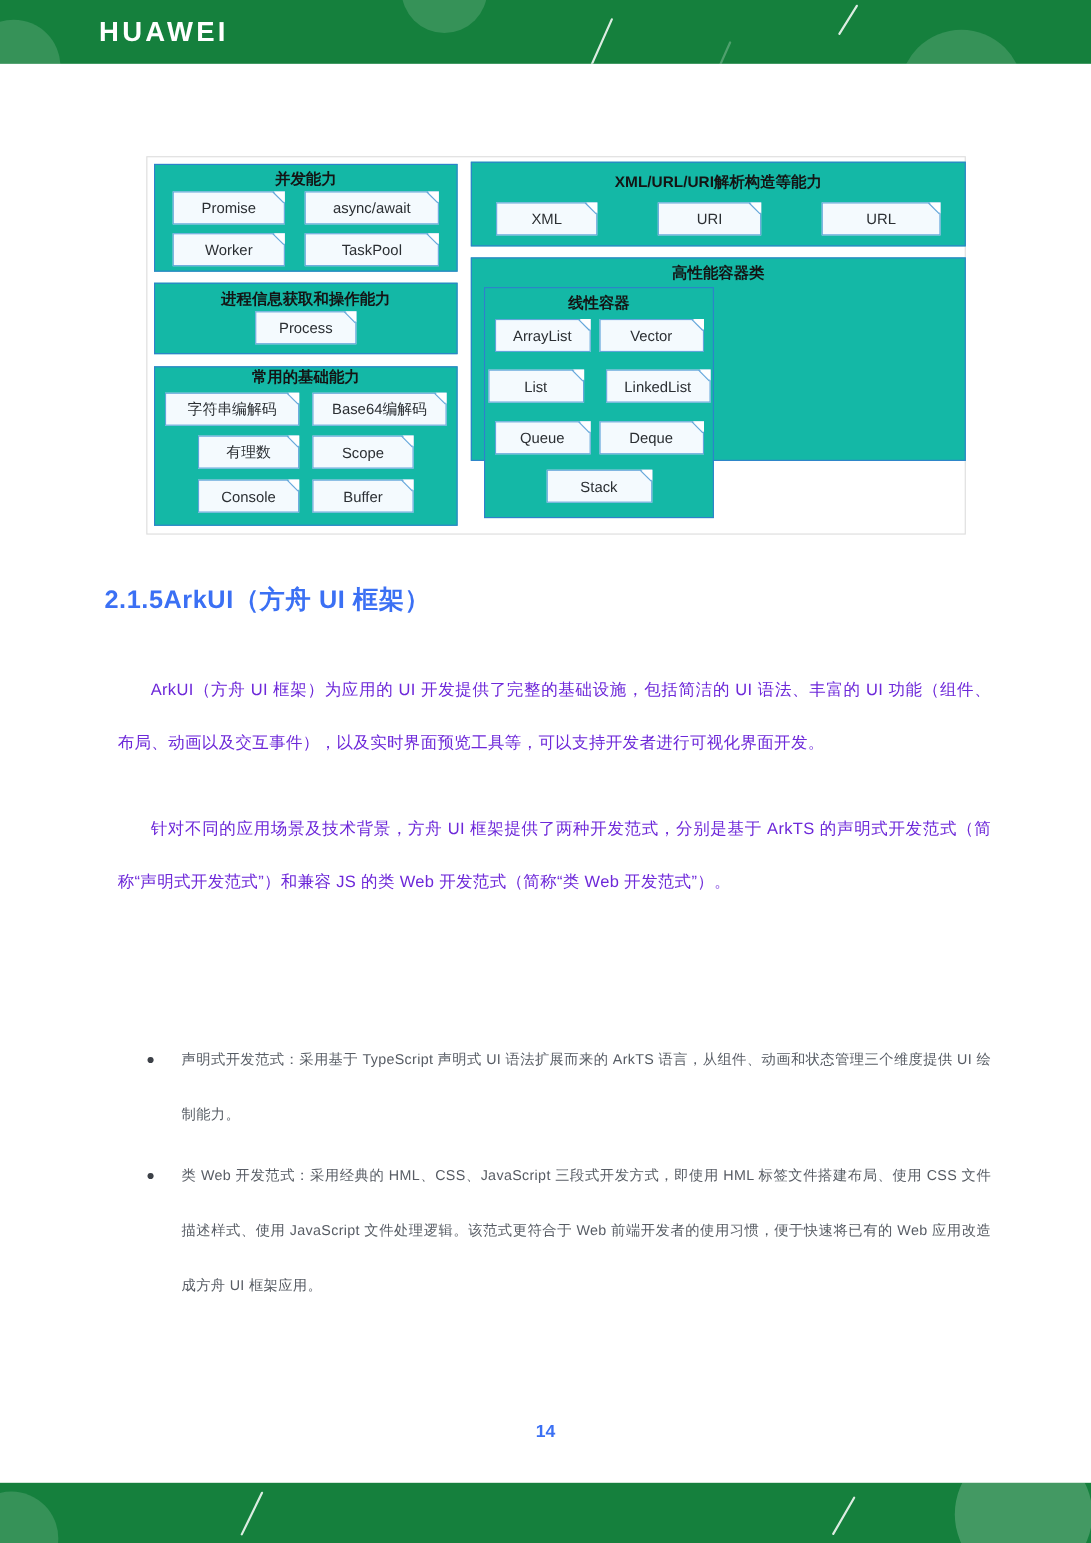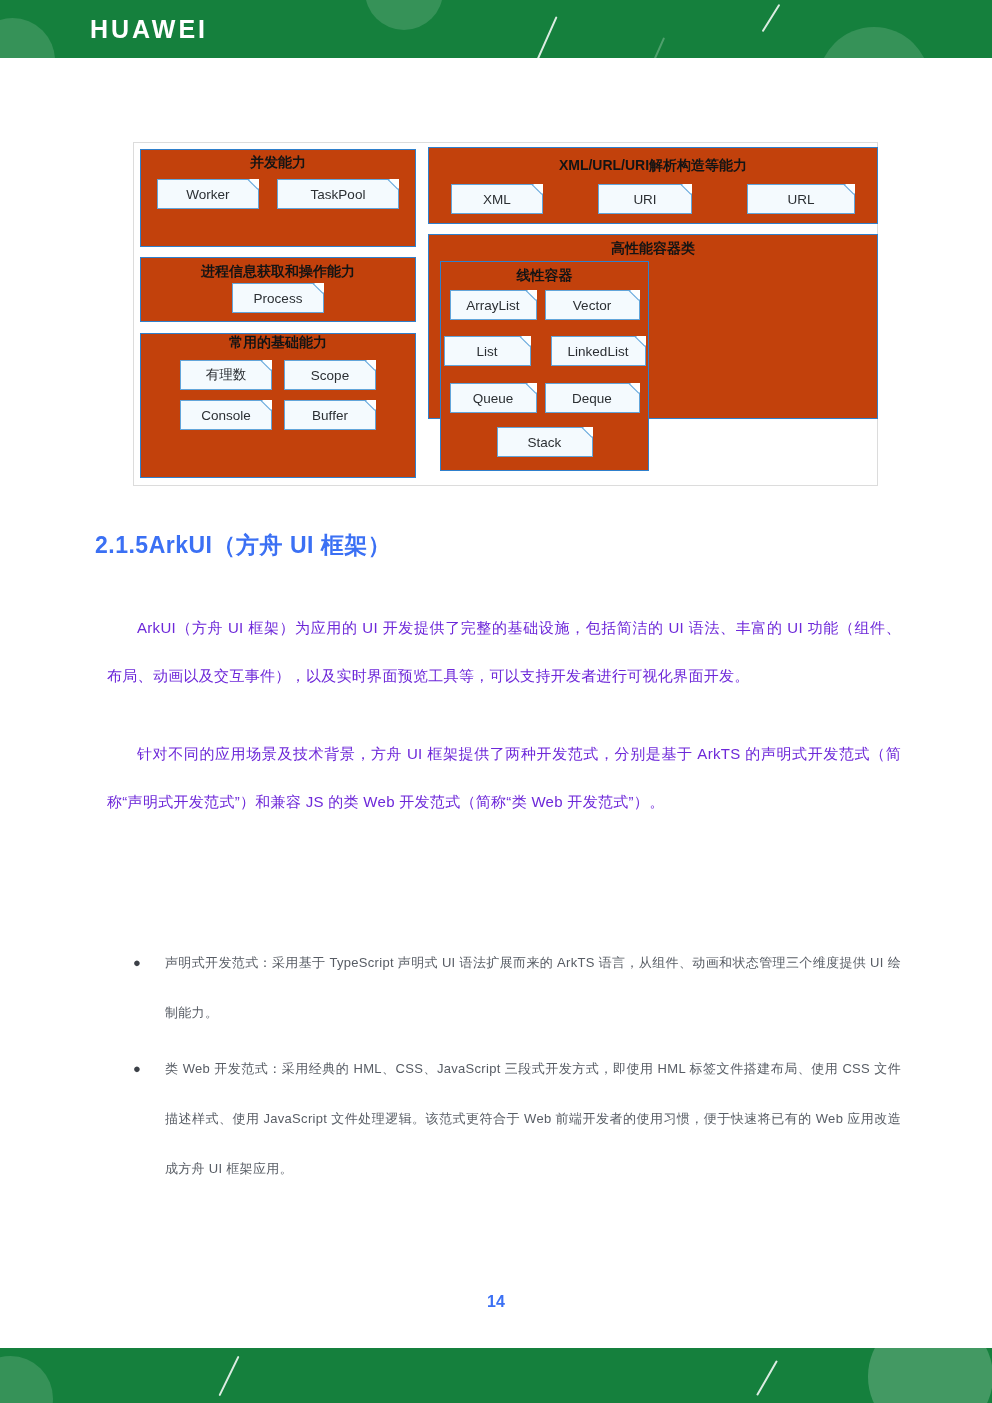--- a/index.html
+++ b/index.html
@@ -18,21 +18,21 @@
   .logo {
     position:absolute; left:90px; top:15px; color:#ffffff;
     font-size:25px; font-weight:bold; letter-spacing:3px;
   }
   
   .diagram {
     position:absolute; left:133px; top:142px; width:745px; height:344px;
     background:#ffffff; border:1px solid #dcdcdc; box-sizing:border-box;
   }
   .dbox {
-    position:absolute; border:1px solid #2f80cc; background:#c2410c; box-sizing:border-box;
+    position:absolute; border:1px solid #2f80cc; background:#14b8a6; box-sizing:border-box;
   }
   .dbox-title {
     text-align:center; font-weight:bold; font-size:14px; color:#141414; line-height:17px;
   }
   .chip-row { display:flex; justify-content:center; gap:12px; }
   .chip {
     position:relative; height:30px; box-sizing:border-box;
     background:#f4fafe; border:1px solid #62a5da;
     display:flex; align-items:center; justify-content:center;
     font-size:13.5px; color:#2b2f33;
@@ -88,35 +88,43 @@
   <div class="deco-line" style="left:770px; top:2px; height:32px; transform:rotate(32deg);"></div>
   <div class="deco-line" style="left:655px; top:36px; height:40px; transform:rotate(24deg); background:rgba(255,255,255,.25);"></div>
   <div class="deco-circle" style="left:818px; top:27px; width:112px; height:112px;"></div>
   <div class="logo">HUAWEI</div>
 </div>
 
 <div class="diagram">
 
   <div class="dbox" id="box-concurrency">
     <div class="dbox-title">并发能力</div>
+    <div class="chip-row" style="margin-top:3px; gap:18px;">
+      <div class="chip w102">Promise</div>
+      <div class="chip w122">async/await</div>
+    </div>
     <div class="chip-row" style="margin-top:8px; gap:18px;">
       <div class="chip w102">Worker</div>
       <div class="chip w122">TaskPool</div>
     </div>
   </div>
 
   <div class="dbox" id="box-process">
     <div class="dbox-title">进程信息获取和操作能力</div>
     <div class="chip-row" style="margin-top:3px;">
       <div class="chip w92">Process</div>
     </div>
   </div>
 
   <div class="dbox" id="box-common">
     <div class="dbox-title">常用的基础能力</div>
+    <div class="chip-row" style="margin-top:6px;">
+      <div class="chip w122">字符串编解码</div>
+      <div class="chip w122">Base64编解码</div>
+    </div>
     <div class="chip-row" style="margin-top:9px;">
       <div class="chip w92">有理数</div>
       <div class="chip w92">Scope</div>
     </div>
     <div class="chip-row" style="margin-top:10px;">
       <div class="chip w92">Console</div>
       <div class="chip w92">Buffer</div>
     </div>
   </div>
 

